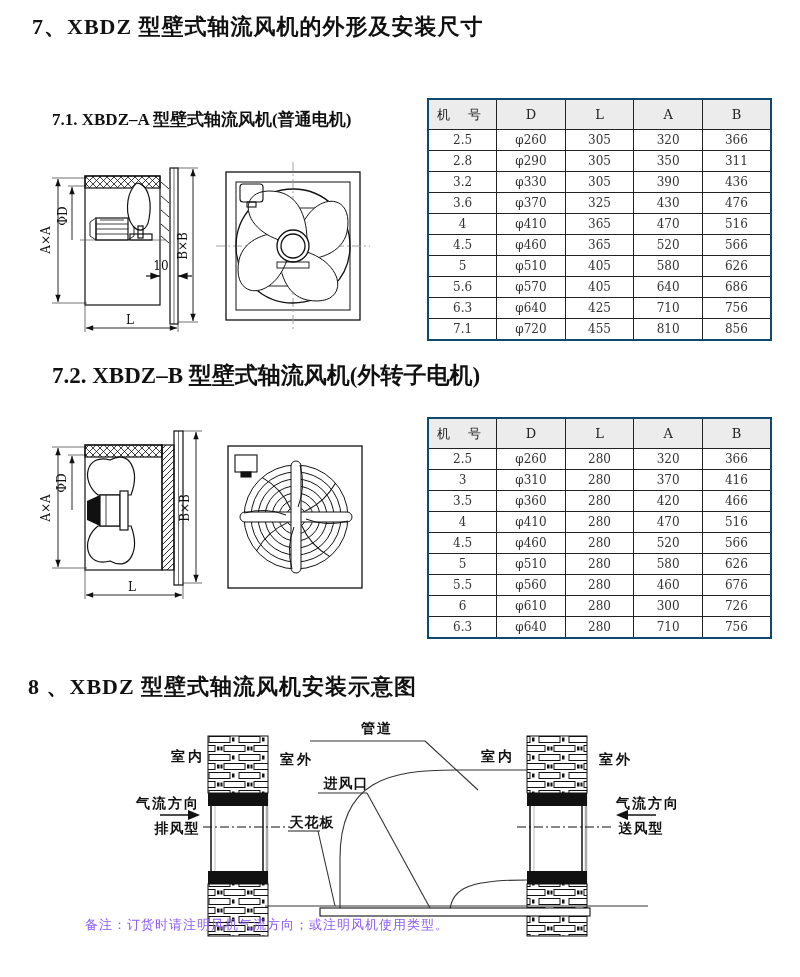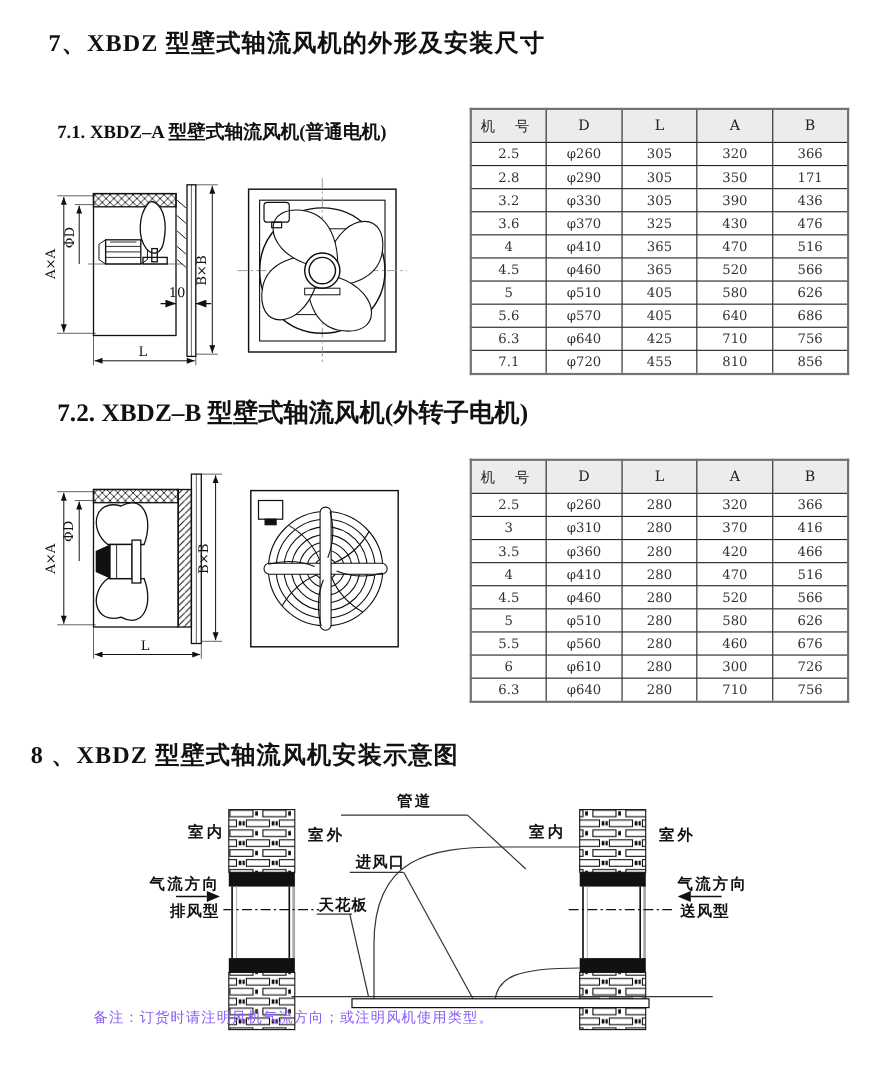--- a/index.html
+++ b/index.html
@@ -1,33 +1,33 @@
 <!DOCTYPE html>
 <html><head>
 <meta charset="utf-8">
 <style>
   html,body{margin:0;padding:0;background:#fff;}
   .page{position:relative;width:800px;height:977px;background:#fff;overflow:hidden;
         font-family:"Liberation Serif",serif;color:#111;}
-  .t7{position:absolute;left:28px;top:8px;font-size:22px;font-weight:bold;letter-spacing:1px;margin:16px;}
+  .t7{position:absolute;left:28px;top:8px;font-size:22px;font-weight:bold;letter-spacing:1px;margin:4px;}
   .t8{position:absolute;left:28px;top:672px;font-size:22px;font-weight:bold;letter-spacing:1px;margin:0;}
   .h71{position:absolute;left:52px;top:108px;font-size:17px;font-weight:bold;margin:0;}
   .h72{position:absolute;left:52px;top:360px;font-size:23px;font-weight:bold;margin:0;}
   .svg71{position:absolute;left:30px;top:156px;}
   .svg72{position:absolute;left:30px;top:413px;}
   .svgd{position:absolute;left:100px;top:708px;}
   .tbl{position:absolute;left:427px;border-collapse:collapse;table-layout:fixed;width:345px;
        font-family:"DejaVu Serif",serif;font-size:12px;color:#333;}
   .tbl71{top:98px;}
   .tbl72{top:417px;}
   .tbl th,.tbl td{border:1px solid #222;text-align:center;padding:0;}
   .tbl th{background:#ececec;height:29px;font-size:13px;font-weight:normal;color:#222;}
   .tbl th:first-child{letter-spacing:7px;}
   .tbl td{height:20px;}
-  .tbl{border:2px solid #737373;}
+  .tbl{border:2px solid #0c4a6e;}
   .note{position:absolute;left:85px;top:916px;font-size:13px;color:#8b5cf6;letter-spacing:1px;}
   svg text{font-family:"DejaVu Serif",serif;}
   .cjk{font-family:"Liberation Sans",sans-serif;font-weight:bold;fill:#111;}
 </style>
 </head>
 <body>
 
 <div class="page">
 
   <h1 class="t7">7、XBDZ 型壁式轴流风机的外形及安装尺寸</h1>
@@ -131,21 +131,21 @@
           <td>φ260</td>
           <td>305</td>
           <td>320</td>
           <td>366</td>
         </tr>
         <tr>
           <td>2.8</td>
           <td>φ290</td>
           <td>305</td>
           <td>350</td>
-          <td>171</td>
+          <td>311</td>
         </tr>
         <tr>
           <td>3.2</td>
           <td>φ330</td>
           <td>305</td>
           <td>390</td>
           <td>436</td>
         </tr>
         <tr>
           <td>3.6</td>

